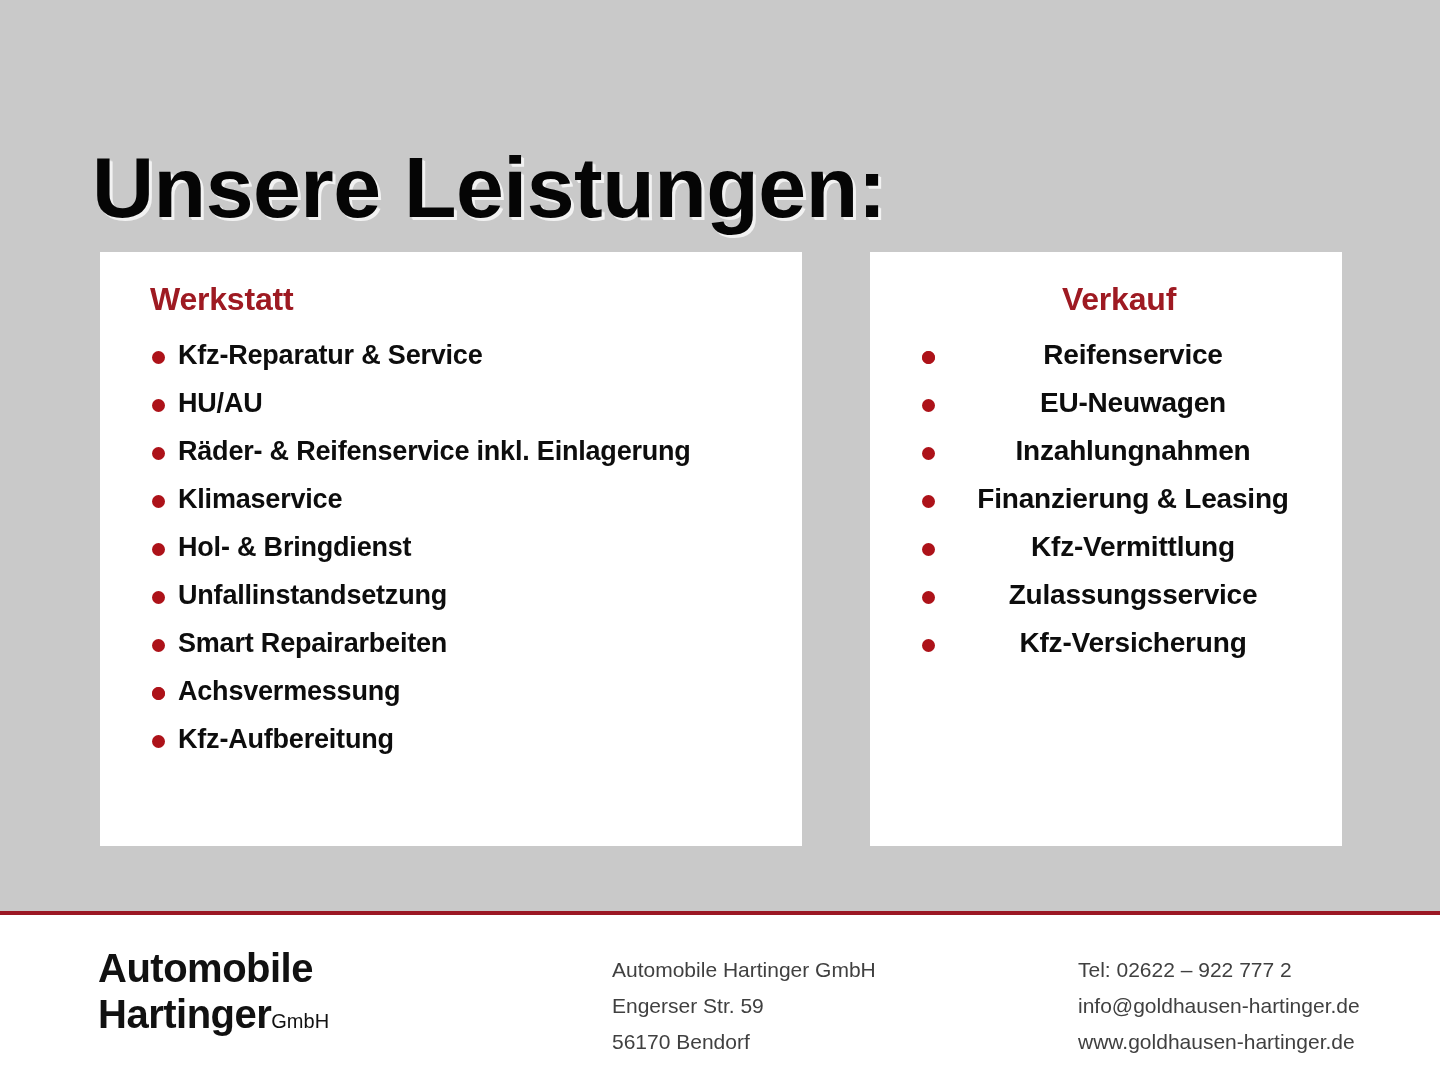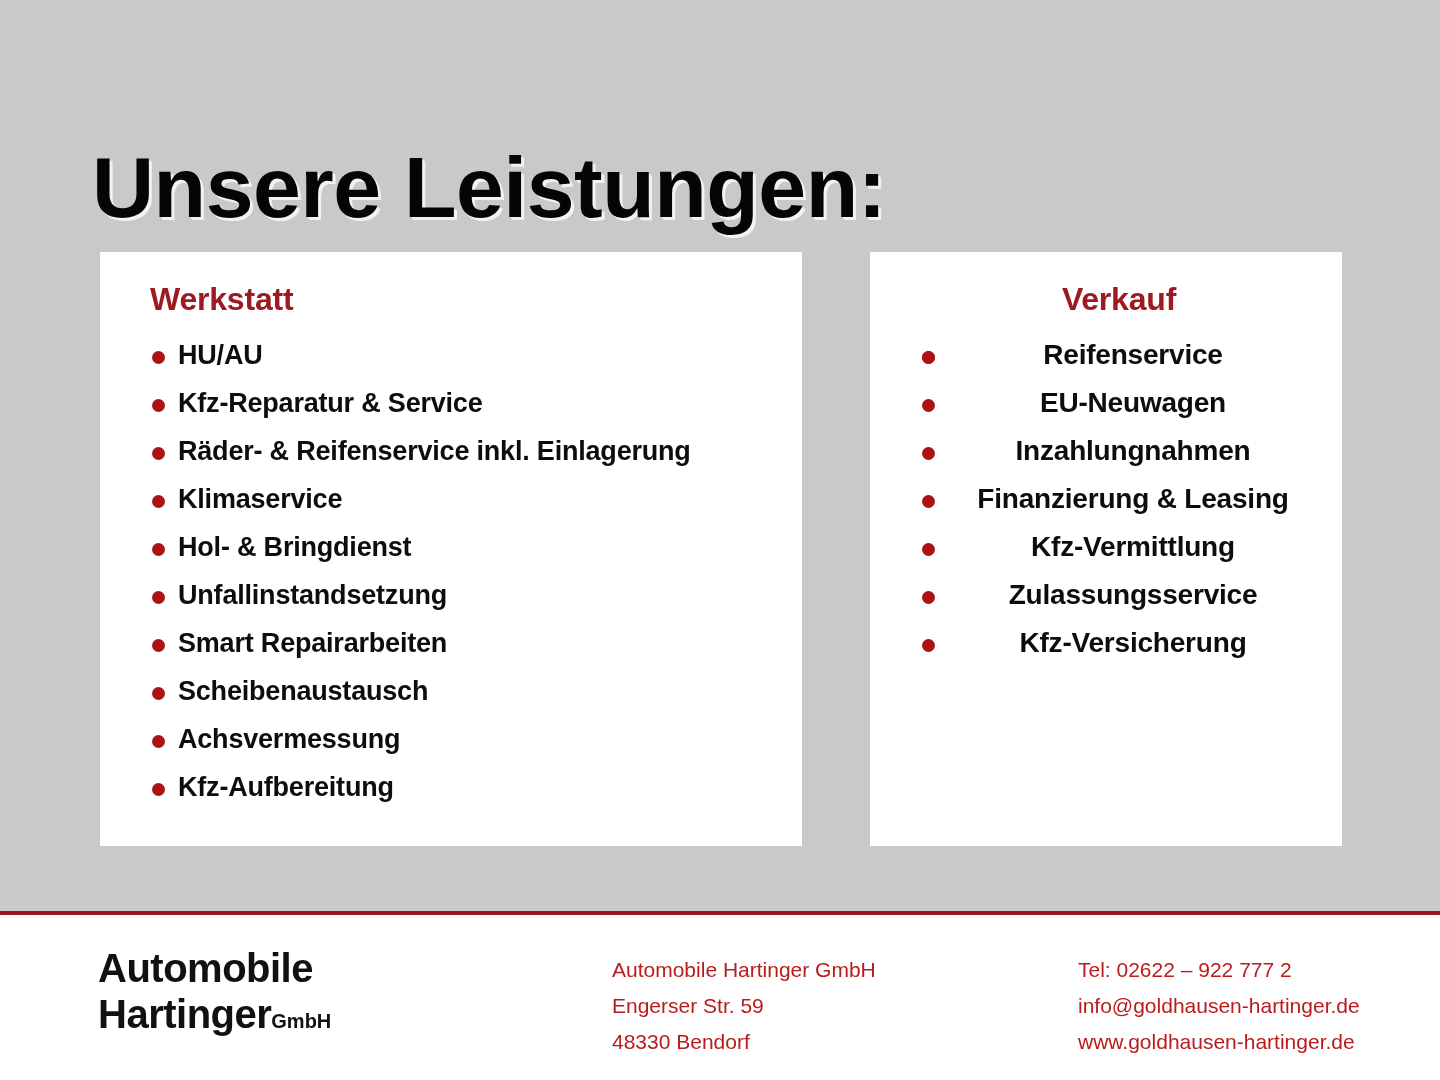--- a/index.html
+++ b/index.html
@@ -125,28 +125,28 @@
     font-weight: 700;
     line-height: 46px;
     letter-spacing: -0.5px;
   }
   .logo-line {
     font-size: 40px;
     white-space: nowrap;
   }
   .logo-suffix {
     font-size: 20px;
-    font-weight: 700;
+    font-weight: 400;
     letter-spacing: 0;
   }
 
   .footer-col {
     position: absolute;
     top: 952px;
-    color: #b91c1c;
+    color: #404040;
     font-size: 21px;
     line-height: 36px;
     font-weight: 400;
   }
   .footer-col-address { left: 612px; }
   .footer-col-contact { left: 1078px; }
   .footer-line { white-space: nowrap; }
 </style>
 </head>
 <body>
@@ -155,49 +155,48 @@
 
   <h1 class="page-title">Unsere Leistungen:</h1>
 
   <div class="cards">
 
     <section class="card card-left">
       <h2 class="card-heading">Werkstatt</h2>
       <ul class="svc-list">
         <li class="svc-item">
           <span class="svc-bullet"></span>
+          <span>Kfz-Reparatur &amp; Service</span>
+        </li>
+        <li class="svc-item">
+          <span class="svc-bullet"></span>
           <span>HU/AU</span>
         </li>
         <li class="svc-item">
           <span class="svc-bullet"></span>
-          <span>Kfz-Reparatur &amp; Service</span>
-        </li>
-        <li class="svc-item">
-          <span class="svc-bullet"></span>
           <span>Räder- &amp; Reifenservice inkl. Einlagerung</span>
         </li>
         <li class="svc-item">
           <span class="svc-bullet"></span>
           <span>Klimaservice</span>
         </li>
         <li class="svc-item">
           <span class="svc-bullet"></span>
           <span>Hol- &amp; Bringdienst</span>
         </li>
         <li class="svc-item">
           <span class="svc-bullet"></span>
           <span>Unfallinstandsetzung</span>
         </li>
         <li class="svc-item">
           <span class="svc-bullet"></span>
           <span>Smart Repairarbeiten</span>
         </li>
         <li class="svc-item">
           <span class="svc-bullet"></span>
-          <span>Scheibenaustausch</span>
         </li>
         <li class="svc-item">
           <span class="svc-bullet"></span>
           <span>Achsvermessung</span>
         </li>
         <li class="svc-item">
           <span class="svc-bullet"></span>
           <span>Kfz-Aufbereitung</span>
         </li>
       </ul>
@@ -246,21 +245,21 @@
   <div class="footer"></div>
 
   <div class="logo">
     <div class="logo-line">Automobile</div>
     <div class="logo-line"><span>Hartinger</span><span class="logo-suffix">GmbH</span></div>
   </div>
 
   <div class="footer-col footer-col-address">
     <div class="footer-line">Automobile Hartinger GmbH</div>
     <div class="footer-line">Engerser Str. 59</div>
-    <div class="footer-line">48330 Bendorf</div>
+    <div class="footer-line">56170 Bendorf</div>
   </div>
 
   <div class="footer-col footer-col-contact">
     <div class="footer-line">Tel: 02622 – 922 777 2</div>
     <div class="footer-line">info@goldhausen-hartinger.de</div>
     <div class="footer-line">www.goldhausen-hartinger.de</div>
   </div>
 
 </div>
 

